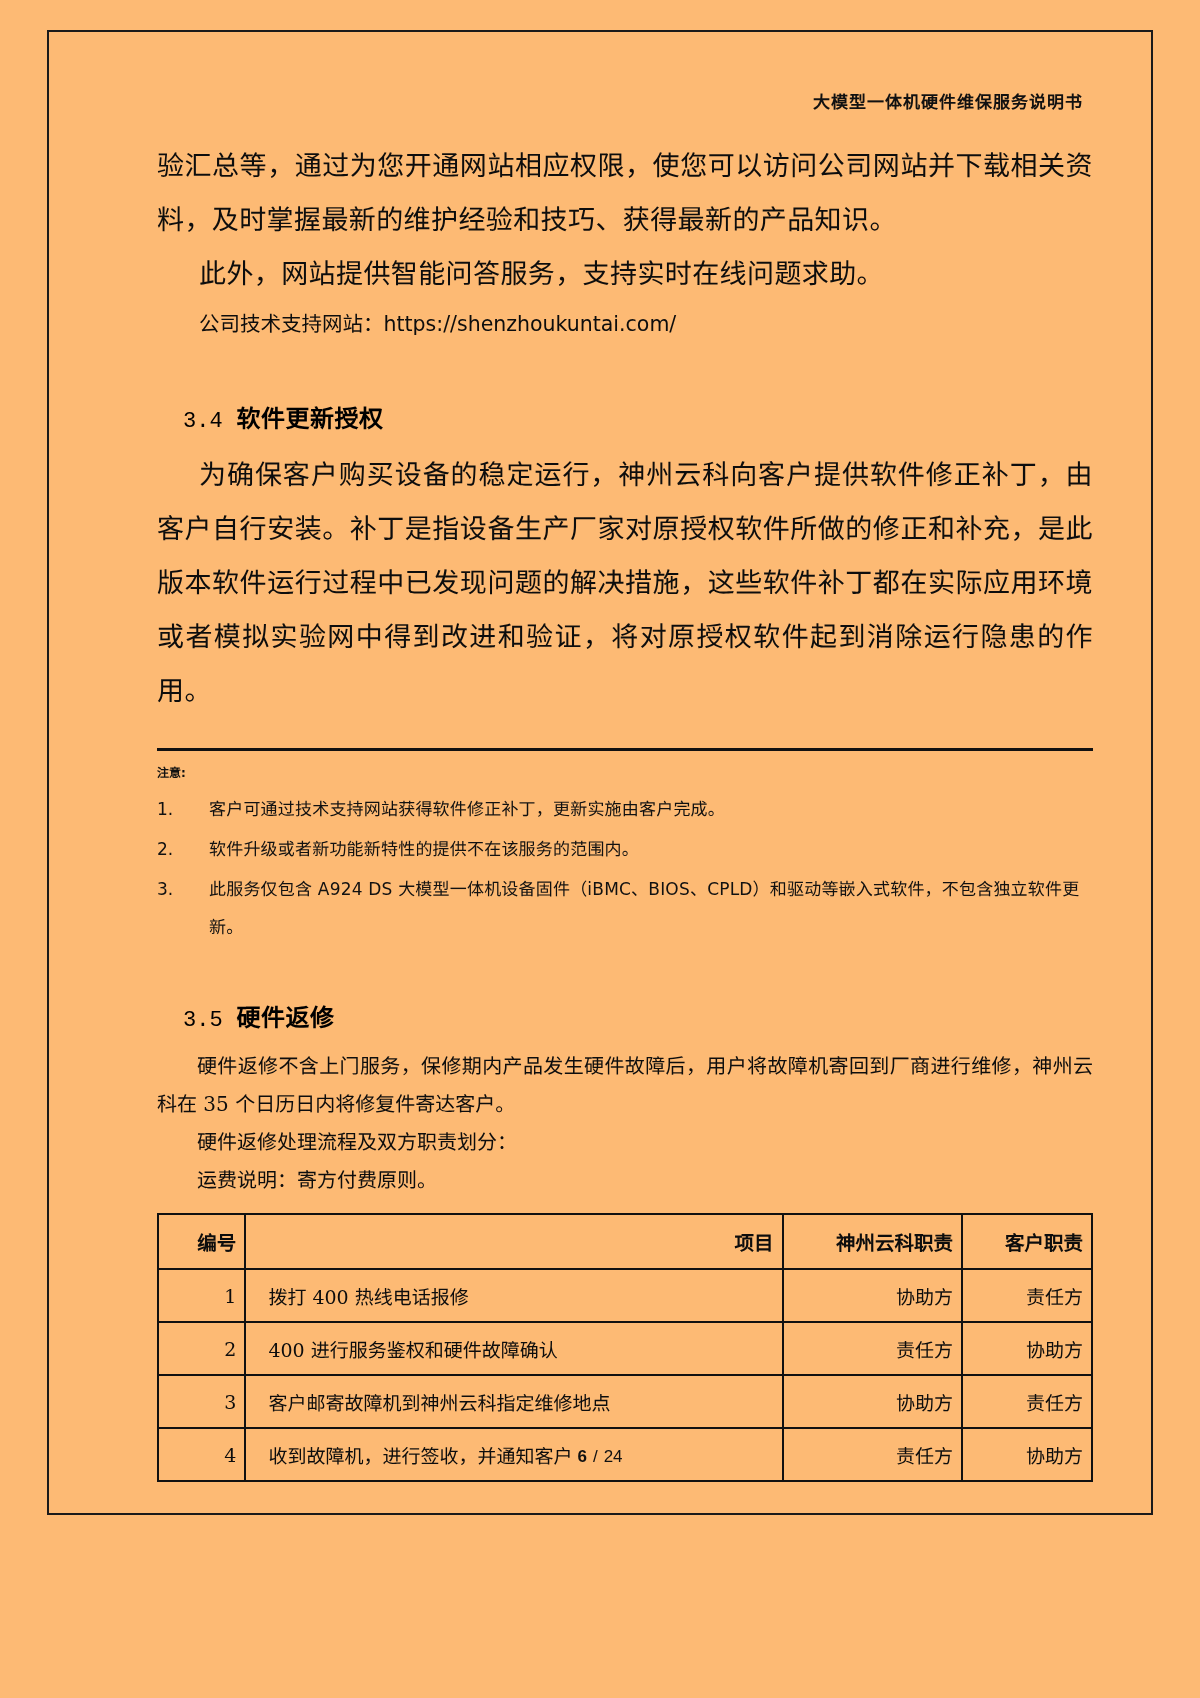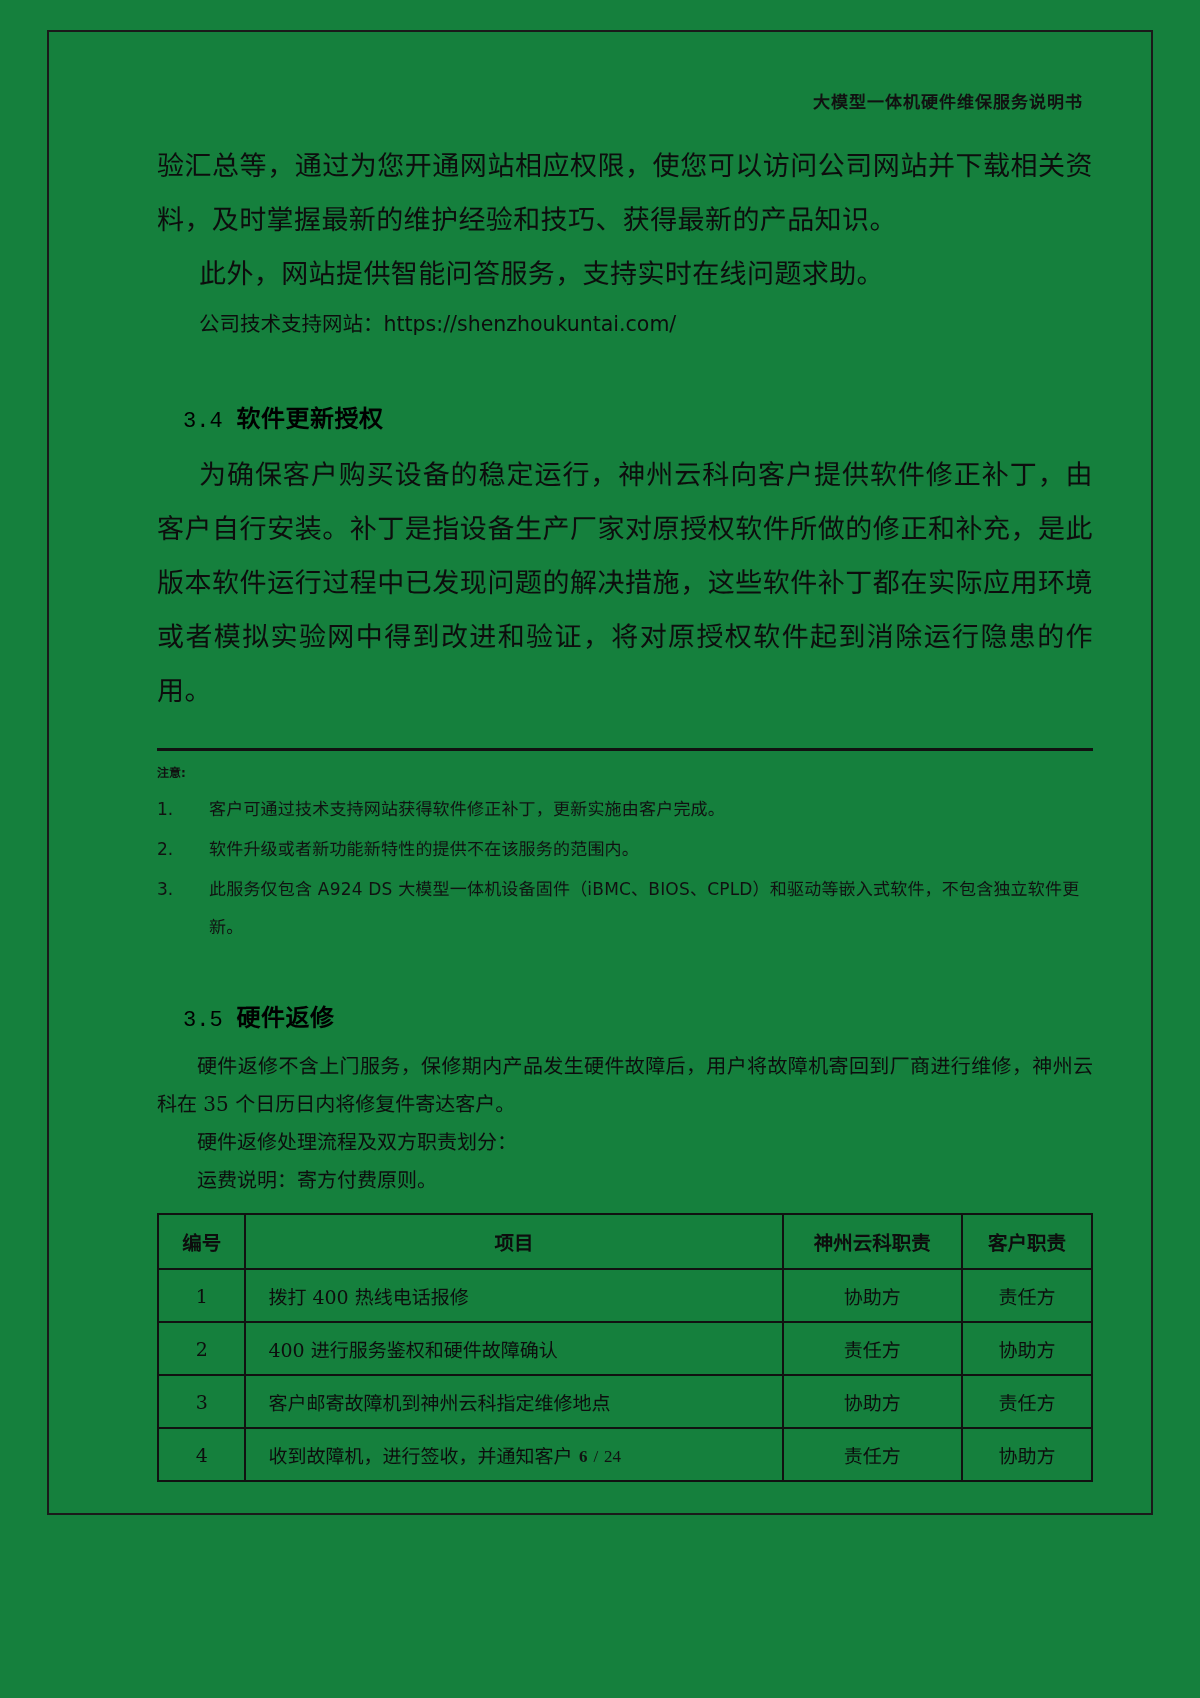--- a/index.html
+++ b/index.html
@@ -9,21 +9,21 @@
   }
   body {
     width: 1200px;
     height: 1698px;
     font-family: "Liberation Sans", sans-serif;
   }
   .page {
     position: relative;
     width: 1200px;
     height: 1698px;
-    background: #15803d;
+    background: #fdba74;
     box-sizing: border-box;
   }
   .page-border {
     position: absolute;
     left: 47px;
     top: 30px;
     width: 1106px;
     height: 1485px;
     border: 2px solid #1a1a1a;
     box-sizing: border-box;
@@ -141,41 +141,41 @@
     width: 100%;
     margin-top: 14px;
     table-layout: fixed;
   }
   table.flow td, table.flow th {
     border: 2px solid #111;
     font-family: "DejaVu Serif", serif;
     font-size: 19px;
     color: #0d0d0d;
     padding: 12px 8px;
-    text-align: center;
+    text-align: right;
   }
   table.flow th {
     font-weight: 700;
     font-size: 19.5px;
   }
   table.flow td.item {
     text-align: left;
     padding-left: 22px;
   }
   col.c1 { width: 74px; }
   col.c2 { width: 455px; }
   col.c3 { width: 152px; }
   col.c4 { width: 110px; }
   .footer {
     position: absolute;
     left: 0;
     right: 0;
     bottom: 48px;
     text-align: center;
-    font-family: Liberation Serif, serif;
+    font-family: Liberation Sans, sans-serif;
     font-size: 17px;
     color: #111;
   }
   .footer .pg { font-weight: 700; }
   .footer .sep { margin: 0 6px; }
 </style>
 </head>
 <body>
 
 <div class="page">

